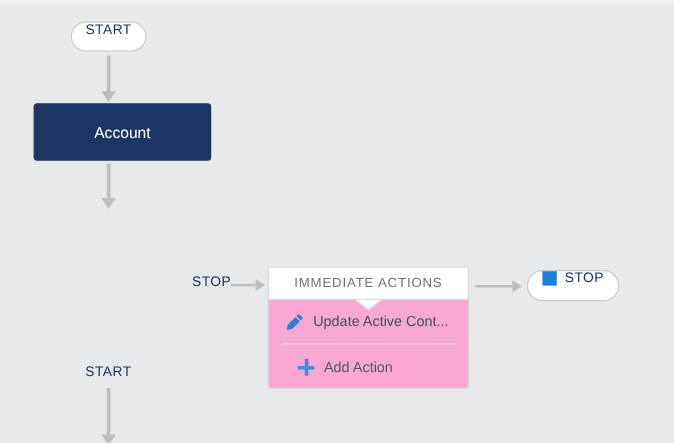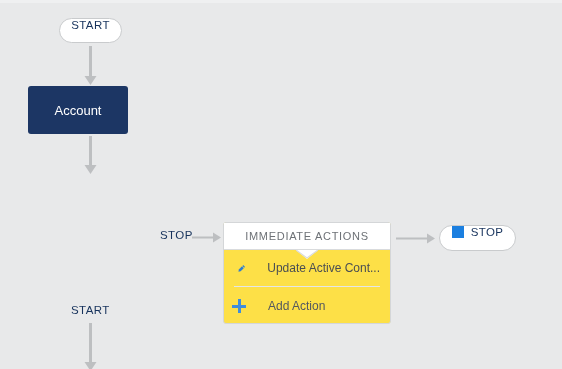--- a/index.html
+++ b/index.html
@@ -44,21 +44,21 @@
   }
   .stop-square {
     width: 12px; height: 12px;
     background: #1b7fe0;
     display: inline-block;
   }
 
   
   #account-node {
     position: absolute;
-    left: 28px; top: 83px; width: 100px; height: 48px;
+    left: 28px; top: 83px; width: 148px; height: 48px;
     background: #1c3664;
     border-radius: 3px;
     display: flex;
     align-items: center;
     justify-content: center;
     color: #ffffff;
     font-size: 13px;
   }
 
   
@@ -97,21 +97,21 @@
   #label-true { left: 160px; top: 226px; }
   #label-false { left: 71px; top: 301px; }
 
   
   .connector { position: absolute; }
 
   
   #immediate-actions-panel {
     position: absolute;
     left: 223px; top: 219px; width: 168px; height: 102px;
-    background: #fde047;
+    background: #f9a8d4;
     border: 1px solid #d4d6d8;
     border-radius: 3px;
     box-sizing: border-box;
   }
   #immediate-actions-header {
     height: 27px;
     border-bottom: 1px solid #d9dbdd;
     display: flex;
     align-items: center;
     justify-content: center;
@@ -138,23 +138,23 @@
     box-sizing: border-box;
     color: #4a4e53;
     font-size: 12px;
   }
   #action-update-row {
     border-bottom: 1px solid #e4e6e8;
     margin: 0 10px;
     padding-left: 4px;
   }
   #action-add-row {
-    padding-left: 8px;
-  }
-  .action-label { margin-left: 22px; white-space: nowrap; }
+    padding-left: 24px;
+  }
+  .action-label { margin-left: 8px; white-space: nowrap; }
   #add-action-label { color: #545860; }
 
   .pencil-icon { width: 15px; height: 15px; display: block; }
   .plus-icon {
     width: 14px; height: 14px;
     position: relative;
     display: inline-block;
   }
   .plus-icon::before, .plus-icon::after {
     content: "";

